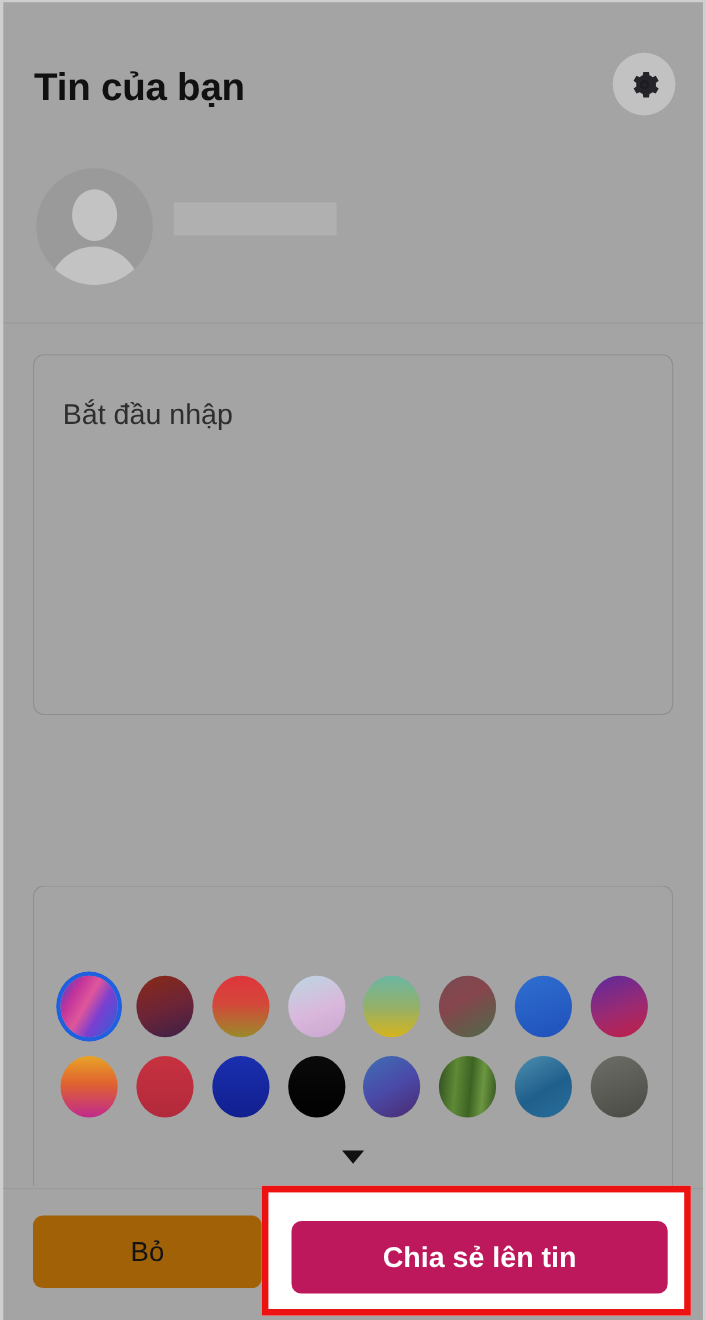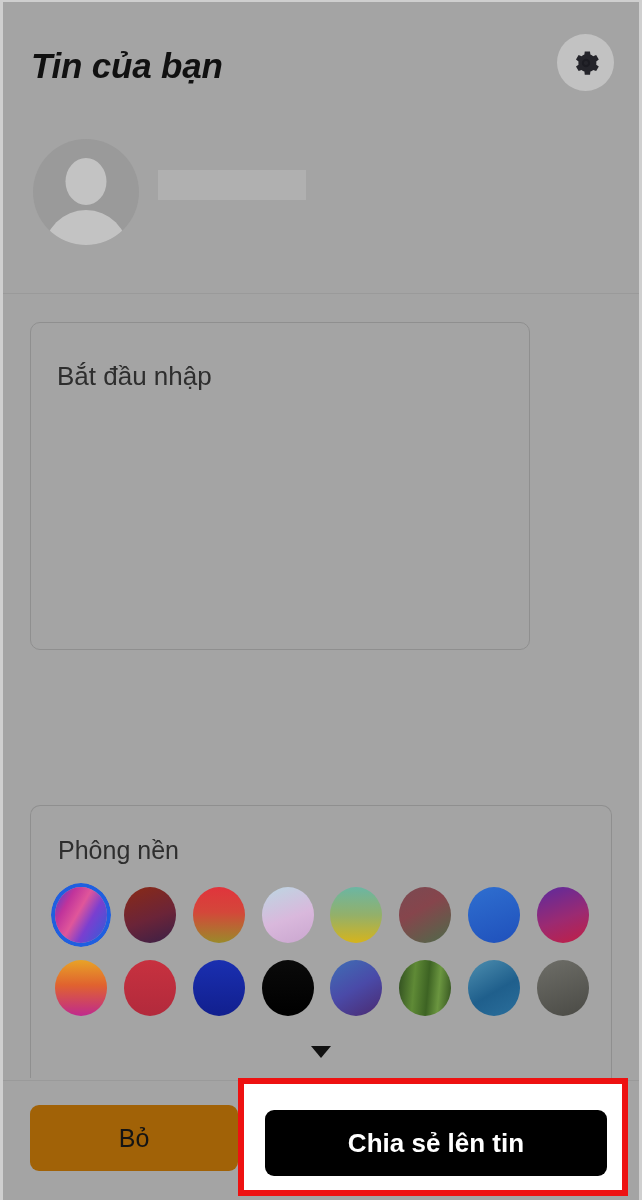--- a/index.html
+++ b/index.html
@@ -24,24 +24,23 @@
     position: absolute;
     background: #cfcfcf;
   }
   .frame-edge.left  { left: 0; top: 0; width: 3px; height: 1200px; }
   .frame-edge.right { right: 0; top: 0; width: 3px; height: 1200px; }
   .frame-edge.top   { left: 0; top: 0; width: 642px; height: 2px; }
 
   
   .header {
     position: absolute;
-    left: 3px; top: 2px;
+    left: 3px; top: 16px;
     width: 636px; height: 291px;
     box-sizing: border-box;
-    font-style: italic;
   }
   .page-title {
     position: absolute;
     left: 28px; top: 44px;
     font-size: 35px;
     font-weight: bold;
     color: #111111;
     letter-spacing: -0.2px;
     white-space: nowrap;
   }
@@ -95,21 +94,21 @@
     height: 1px;
     background: #9a9a9a;
   }
   .divider.under-header { top: 293px; }
   .divider.above-actions { top: 1080px; }
 
   
   .composer-card {
     position: absolute;
     left: 30px; top: 322px;
-    width: 500px; height: 328px;
+    width: 582px; height: 328px;
     border: 1px solid #8f8f8f;
     border-radius: 10px;
     box-sizing: border-box;
   }
   .composer-placeholder {
     position: absolute;
     left: 26px; top: 38px;
     font-size: 26px;
     color: #2e2e2e;
     white-space: nowrap;
@@ -264,21 +263,20 @@
   </div>
 
   <div class="divider under-header"></div>
 
   <div class="composer-card">
     <div class="composer-placeholder">Bắt đầu nhập</div>
   </div>
 
 
   <div class="bg-card">
-    <div class="bg-title">Phông nền</div>
     <div class="swatch-row row-1">
         <div class="swatch selected" style="background: linear-gradient(120deg, rgb(58, 70, 216) 0%, rgb(192, 51, 155) 25%, rgb(224, 86, 154) 45%, rgb(122, 63, 208) 65%, rgb(43, 95, 217) 100%);"></div>
         <div class="swatch" style="background: linear-gradient(160deg, rgb(138, 42, 22) 0%, rgb(107, 36, 56) 55%, rgb(58, 32, 71) 100%);"></div>
         <div class="swatch" style="background: linear-gradient(rgb(224, 52, 60) 0%, rgb(212, 71, 58) 45%, rgb(154, 138, 42) 100%);"></div>
         <div class="swatch" style="background: linear-gradient(160deg, rgb(188, 215, 226) 0%, rgb(217, 184, 220) 55%, rgb(202, 166, 207) 100%);"></div>
         <div class="swatch" style="background: linear-gradient(rgb(107, 182, 163) 0%, rgb(147, 176, 106) 50%, rgb(214, 180, 28) 100%);"></div>
         <div class="swatch" style="background: linear-gradient(150deg, rgb(122, 74, 82) 0%, rgb(134, 69, 76) 40%, rgb(77, 107, 74) 100%);"></div>
         <div class="swatch" style="background: linear-gradient(160deg, rgb(47, 111, 208) 0%, rgb(31, 80, 187) 100%);"></div>
         <div class="swatch" style="background: linear-gradient(160deg, rgb(92, 42, 158) 0%, rgb(155, 42, 114) 55%, rgb(194, 31, 68) 100%);"></div>
       </div>
@@ -293,16 +291,16 @@
         <div class="swatch" style="background: linear-gradient(160deg, rgb(110, 110, 104) 0%, rgb(74, 74, 69) 100%);"></div>
       </div>
     <div class="bg-expand"></div>
   </div>
 
   <div class="divider above-actions"></div>
 
   <div class="discard-btn">Bỏ</div>
 
   <div class="highlight-box" style="border-color: rgb(238, 17, 17);">
-    <div class="share-btn" style="background: #000000;">Chia sẻ lên tin</div>
+    <div class="share-btn" style="background: #be185d;">Chia sẻ lên tin</div>
   </div>
 
 </div>
 
 </body></html>

